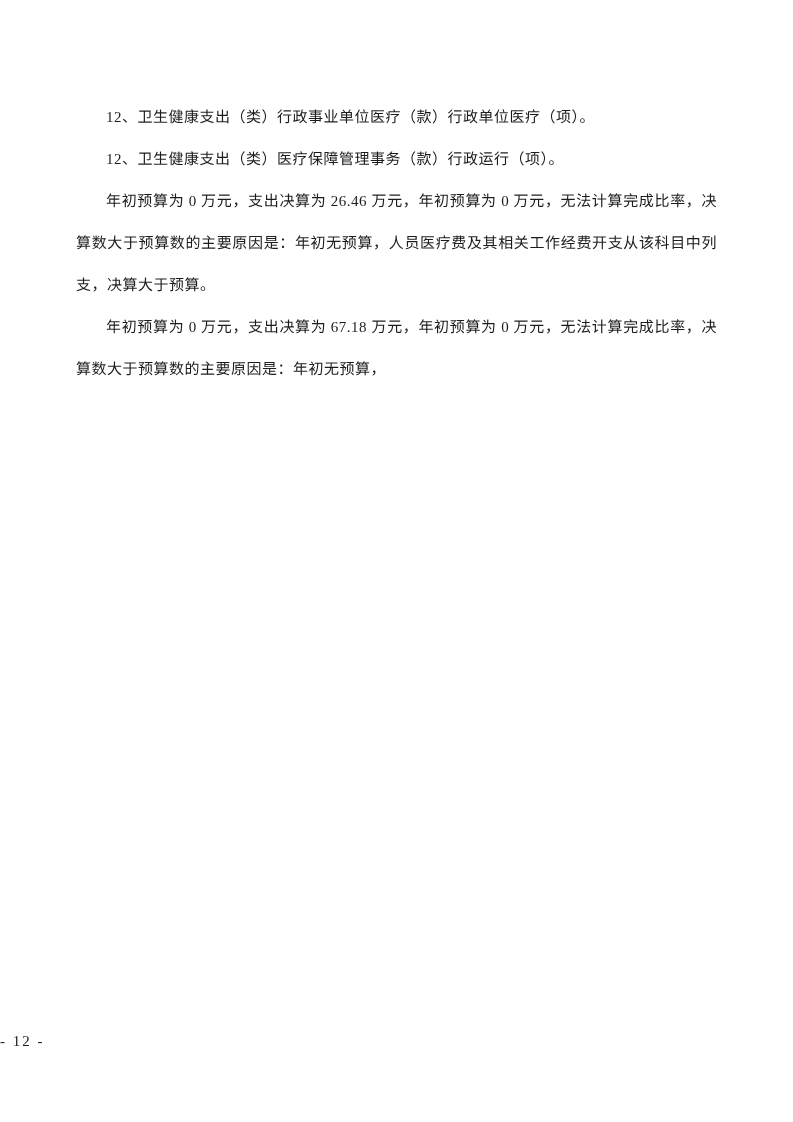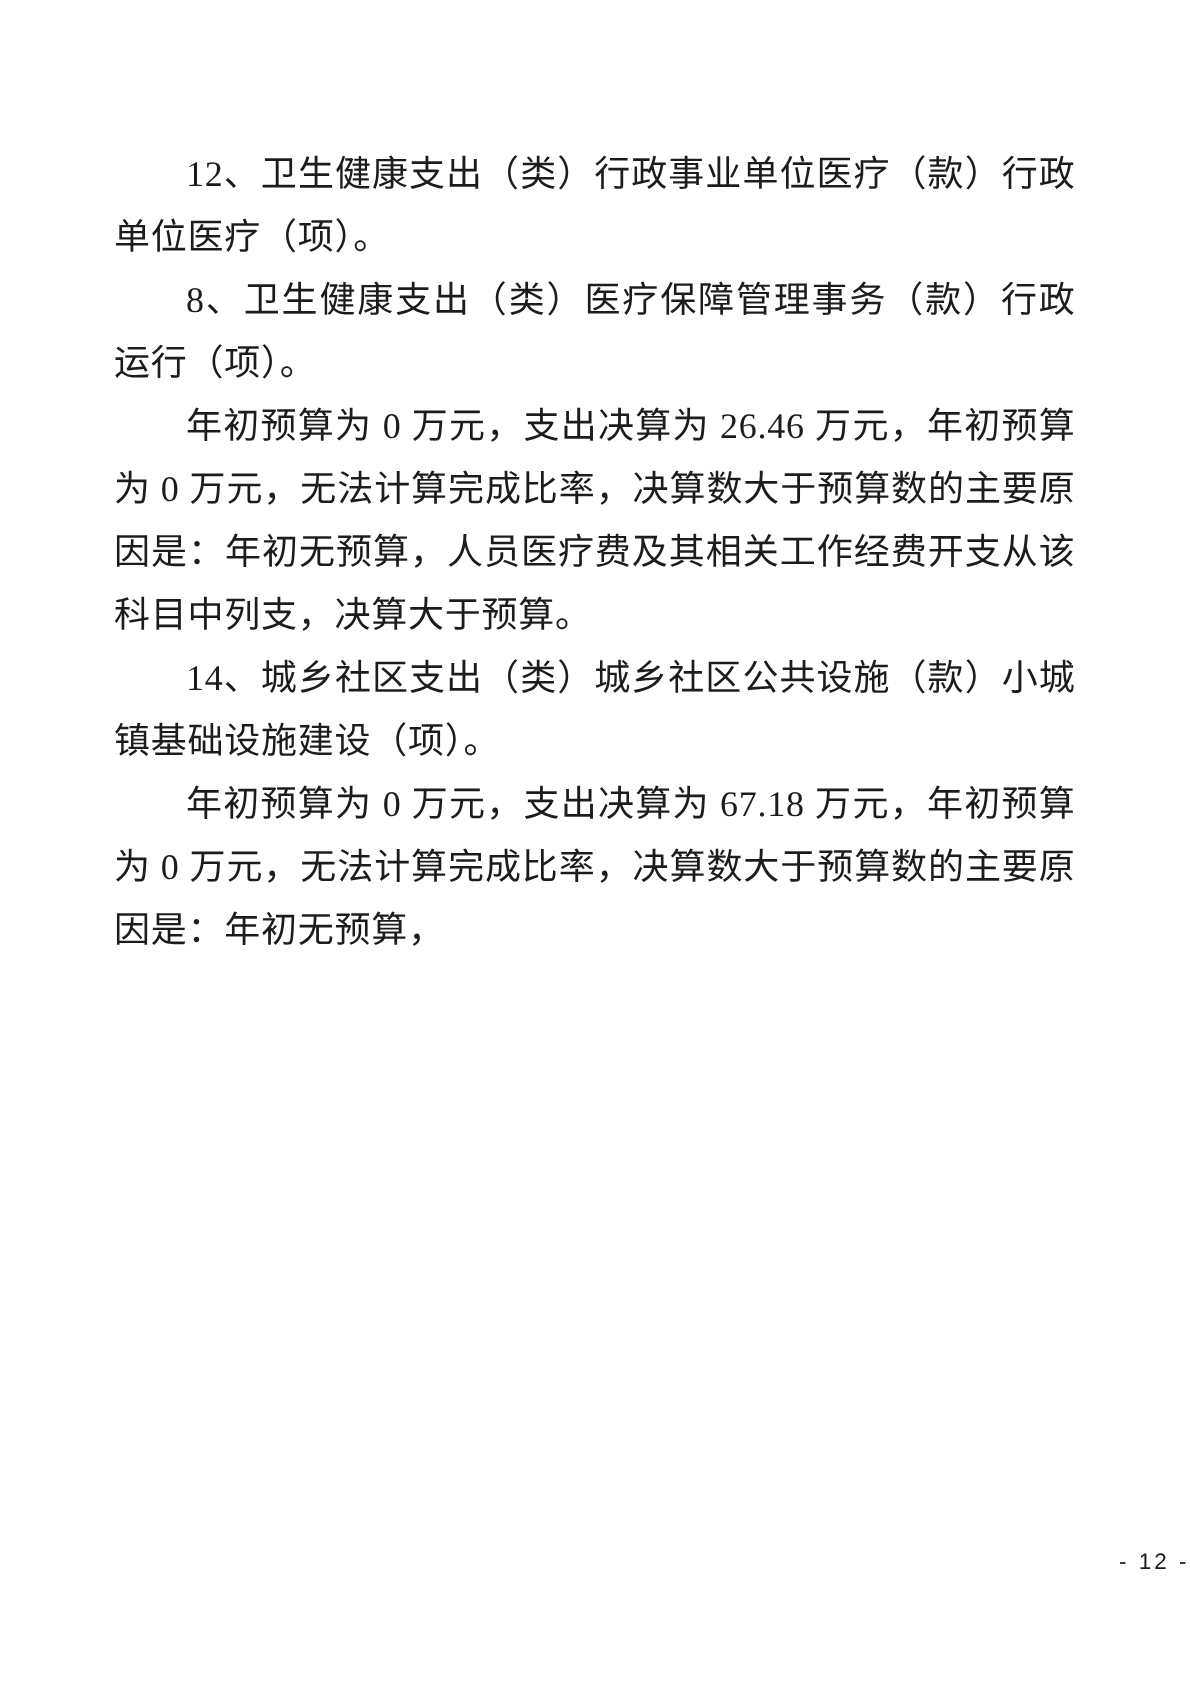--- a/index.html
+++ b/index.html
@@ -19,44 +19,43 @@
     font-family: "Liberation Serif", "DejaVu Serif", serif;
   }
   .content {
     position: absolute;
     top: 96px;
     left: 76px;
     width: 641px;
   }
   .content p {
     margin: 0;
-    font-size: 24px;
+    font-size: 15px;
     line-height: 42px;
     text-align: justify;
     text-indent: 2em;
     letter-spacing: 0.5px;
     word-break: break-all;
   }
   .footer {
     position: absolute;
     top: 1033px;
     left: 0;
     width: 100%;
-    text-align: right;
+    text-align: left;
     font-size: 15px;
     letter-spacing: 2px;
     color: #1c1c1c;
-    font-family: Liberation Sans, sans-serif;
+    font-family: Liberation Serif, serif;
   }
 </style>
 </head>
 <body>
 
 <div class="page">
   <div class="content">
     <p>12、卫生健康支出（类）行政事业单位医疗（款）行政单位医疗（项）。</p>
-    <p>8、卫生健康支出（类）医疗保障管理事务（款）行政运行（项）。</p>
+    <p>12、卫生健康支出（类）医疗保障管理事务（款）行政运行（项）。</p>
     <p>年初预算为 0 万元，支出决算为 26.46 万元，年初预算为 0 万元，无法计算完成比率，决算数大于预算数的主要原因是：年初无预算，人员医疗费及其相关工作经费开支从该科目中列支，决算大于预算。</p>
-    <p>14、城乡社区支出（类）城乡社区公共设施（款）小城镇基础设施建设（项）。</p>
     <p>年初预算为 0 万元，支出决算为 67.18 万元，年初预算为 0 万元，无法计算完成比率，决算数大于预算数的主要原因是：年初无预算，</p>
   </div>
   <div class="footer">- 12 -</div>
 </div>
 
 </body></html>

